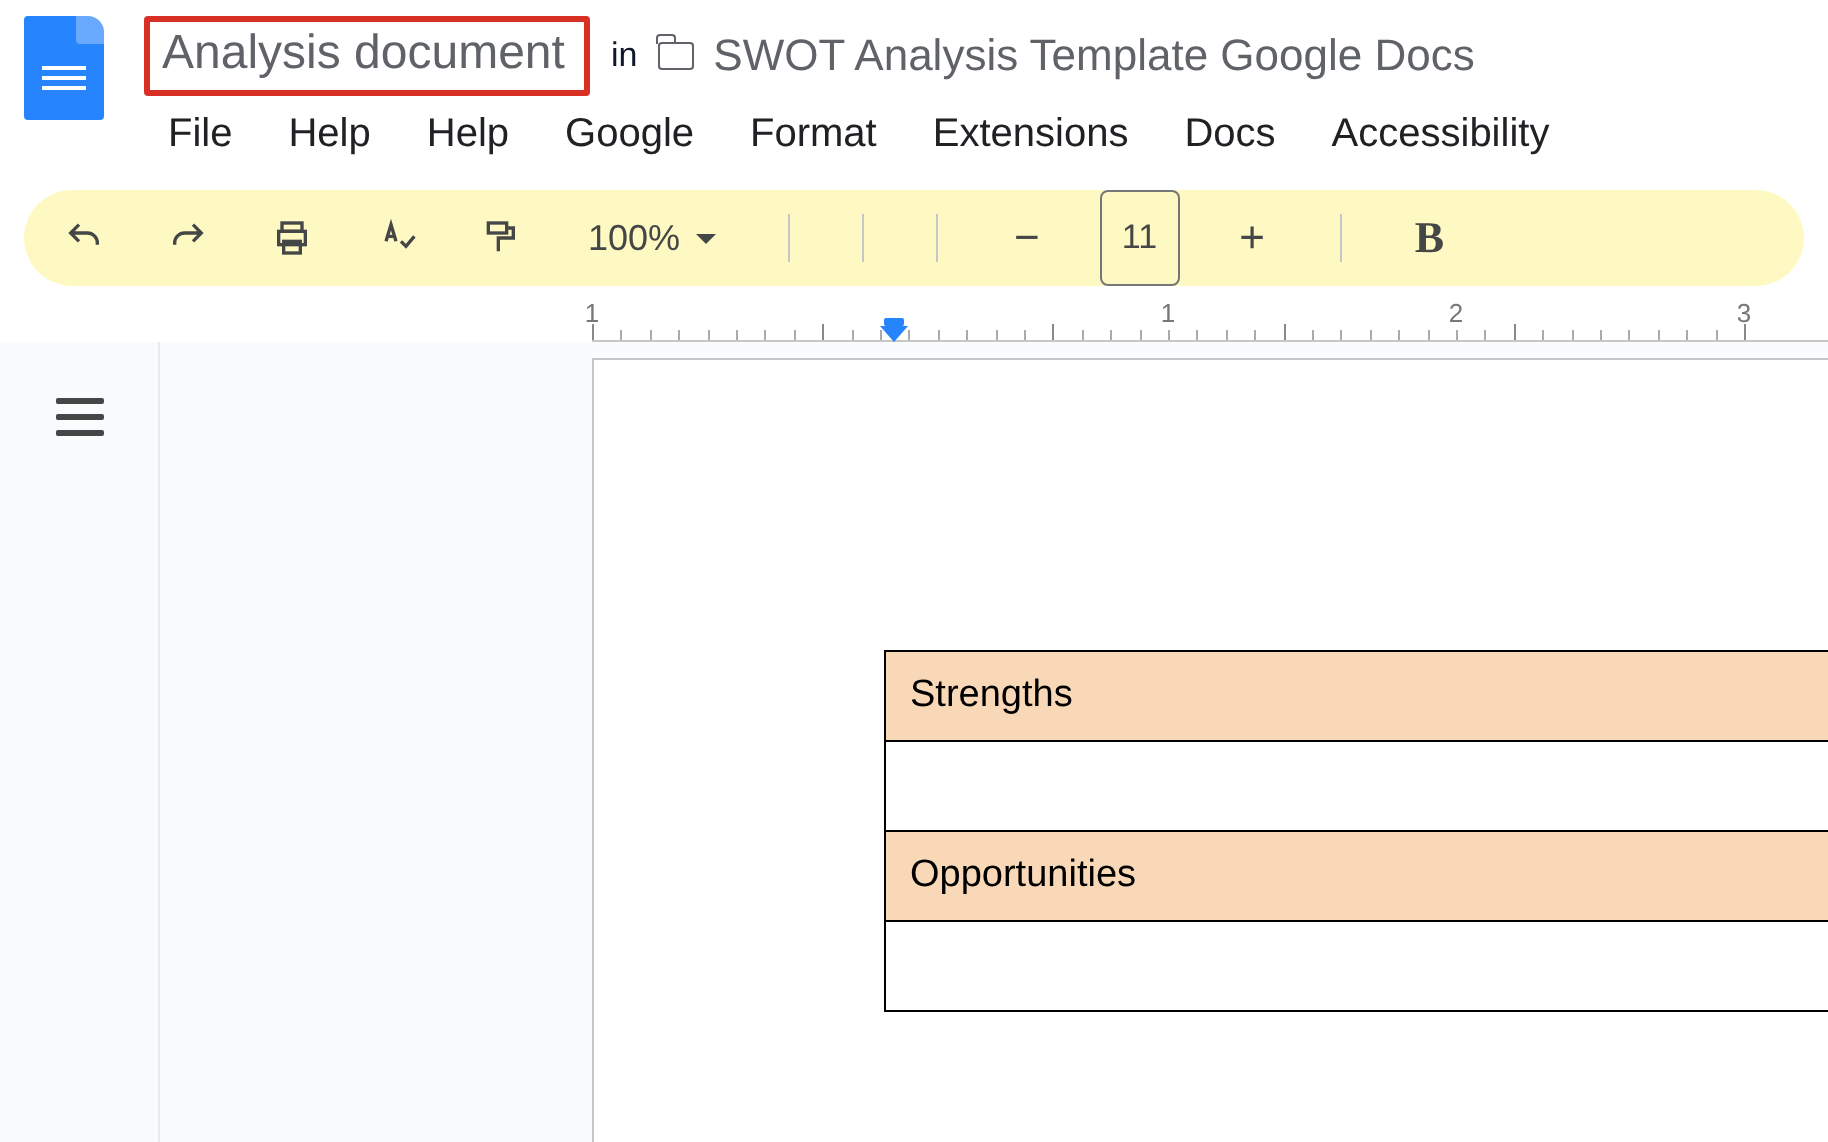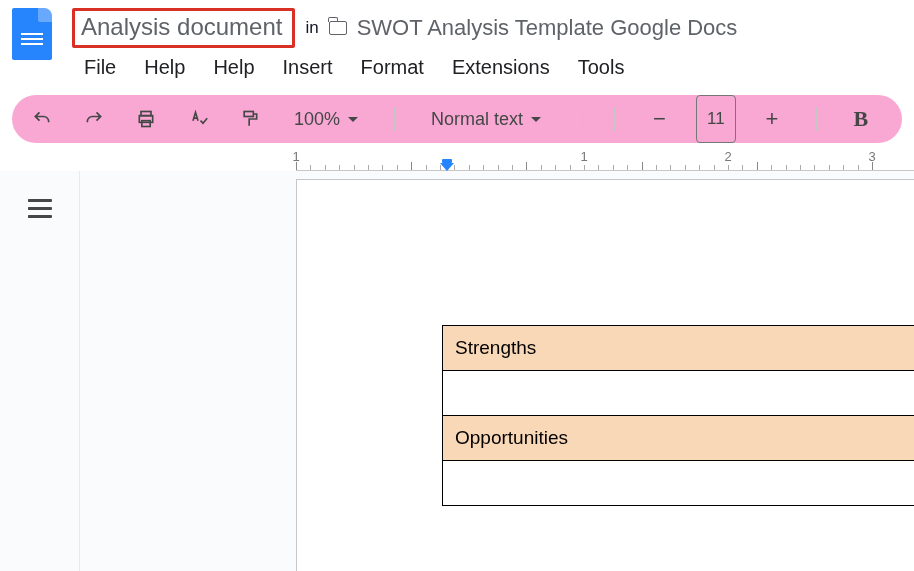--- a/index.html
+++ b/index.html
@@ -15,21 +15,21 @@
 .title-row { display: flex; align-items: center; gap: 10px; margin-bottom: 4px; }
 .doc-title { border: 3px solid #d93025; padding: 2px 10px 4px 6px; font-size: 24px; color: #5f6368; border-radius: 2px; }
 .in-text { font-size: 17px; color: #0f172a; }
 .folder-icon { width: 18px; height: 14px; border: 1.5px solid #5f6368; border-radius: 2px; position: relative; }
 .folder-icon::before { content:''; position:absolute; top:-5px; left:-1.5px; width:8px; height:4px; border:1.5px solid #5f6368; border-bottom:none; border-radius:2px 2px 0 0; }
 .folder-name { font-size: 22px; color: #5f6368; }
 
 .menubar { display: flex; gap: 4px; }
 .menu-item { font-size: 20px; color: #202124; padding: 4px 12px; cursor: pointer; border-radius: 4px; }
 
-.toolbar { margin: 12px 12px 4px 12px; background: #f9a8d4; border-radius: 24px; height: 48px; display: flex; align-items: center; padding: 0 14px; gap: 20px; }
+.toolbar { margin: 12px 12px 4px 12px; background: #fef9c3; border-radius: 24px; height: 48px; display: flex; align-items: center; padding: 0 14px; gap: 20px; }
 .tb-btn { width: 32px; height: 32px; display: flex; align-items: center; justify-content: center; cursor: pointer; border-radius: 4px; color: #444746; }
 .tb-sep { width: 1px; height: 24px; background: #c7c7c7; margin: 0 8px; }
 .tb-text { font-size: 18px; color: #444746; padding: 0 8px; cursor: pointer; display: flex; align-items: center; gap: 8px; }
 .chevron { width: 0; height: 0; border-left: 5px solid transparent; border-right: 5px solid transparent; border-top: 5px solid #444746; }
 .font-box { border: 1px solid #747775; border-radius: 4px; padding: 13px 10px; font-size: 17px; color: #444746; min-width: 34px; text-align: center; }
 .tb-minus, .tb-plus { font-size: 22px; color: #444746; padding: 0 10px; cursor: pointer; }
 .bold { font-weight: bold; font-size: 22px; color: #444746; padding: 0 8px; cursor: pointer; font-family: "Times New Roman", serif; }
 
 .ruler { height: 20px; position: relative; margin-top: 8px; margin-left: 296px; border-bottom: 1px solid #c7c7c7; }
 .ruler-tick { position: absolute; bottom: 0; width: 1px; background: #aaa; }
@@ -68,24 +68,25 @@
     <div class="title-row">
       <span class="doc-title">Analysis document</span>
       <span class="in-text">in</span>
       <span class="folder-icon"></span>
       <span class="folder-name">SWOT Analysis Template Google Docs</span>
     </div>
     <div class="menubar" id="menubar">
         <div class="menu-item">File</div>
         <div class="menu-item">Help</div>
         <div class="menu-item">Help</div>
-        <div class="menu-item">Insert</div>
+        <div class="menu-item">Google</div>
         <div class="menu-item">Format</div>
         <div class="menu-item">Extensions</div>
-        <div class="menu-item">Tools</div>
+        <div class="menu-item">Docs</div>
+        <div class="menu-item">Accessibility</div>
       </div>
   </div>
 </div>
 
 <div class="toolbar">
   <div class="tb-btn">
     <svg viewBox="0 0 24 24" fill="none" stroke="#444746" stroke-width="2">
         <path d="M9 14L4 9l5-5M4 9h10a6 6 0 016 6v1"></path>
       </svg>
   </div>
@@ -110,24 +111,20 @@
     <svg viewBox="0 0 24 24" fill="none" stroke="#444746" stroke-width="2">
         <rect x="5" y="3" width="11" height="6"></rect>
         <path d="M16 6h4v6h-9v8"></path>
       </svg>
   </div>
   <div class="tb-text">
     <span>100%</span>
     <span class="chevron"></span>
   </div>
   <div class="tb-sep"></div>
-  <div class="tb-text">
-    <span>Normal text</span>
-    <span class="chevron"></span>
-  </div>
   <div class="tb-sep"></div>
   <div class="tb-sep"></div>
   <span class="tb-minus">−</span>
   <span class="font-box">11</span>
   <span class="tb-plus">+</span>
   <div class="tb-sep"></div>
   <span class="bold">B</span>
 </div>
 
 <div class="ruler" id="ruler">

